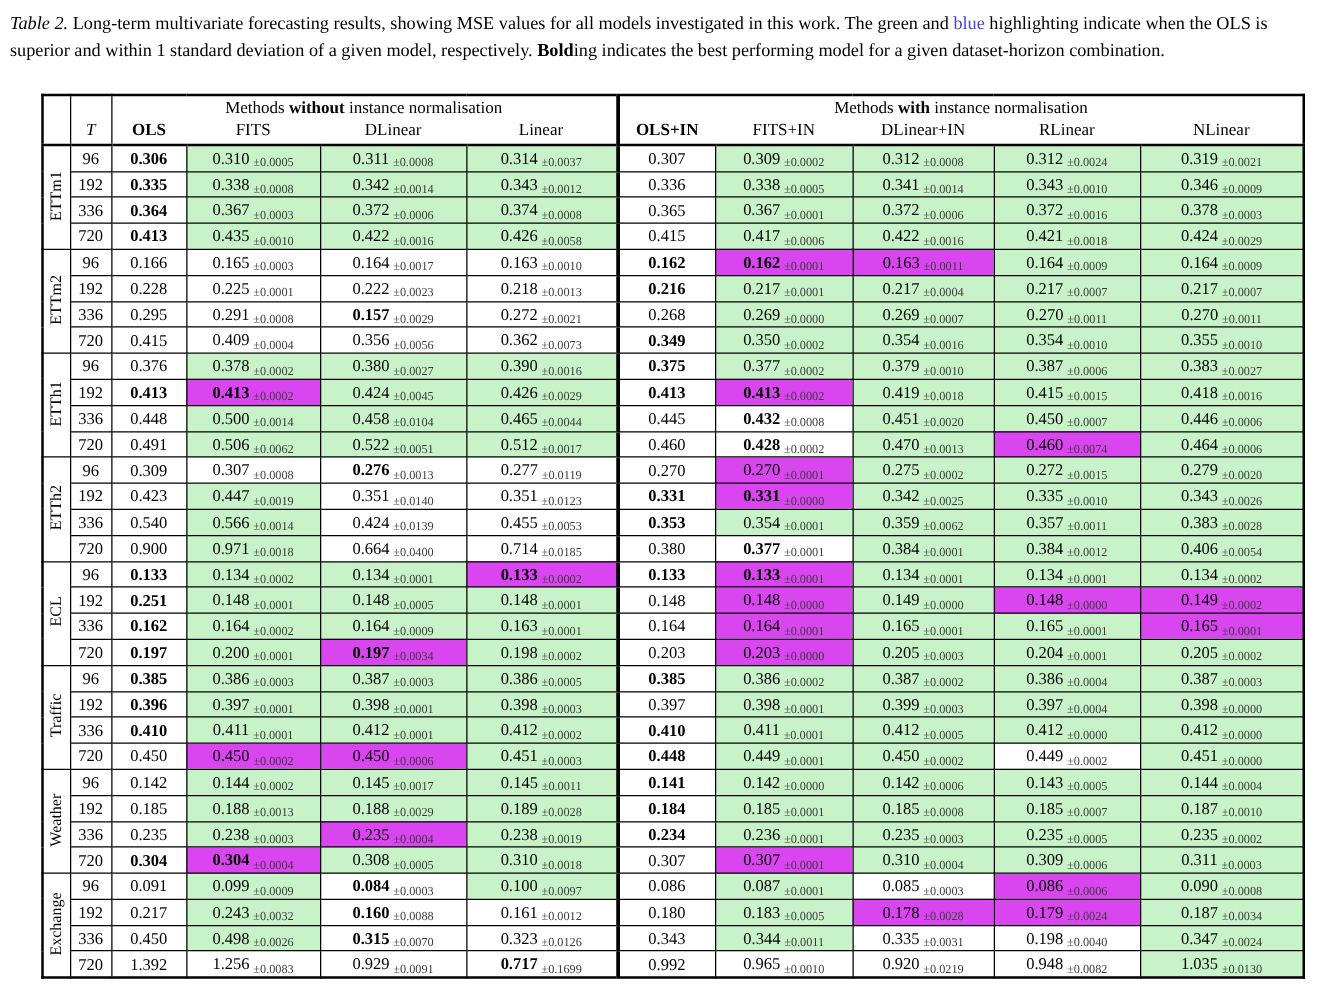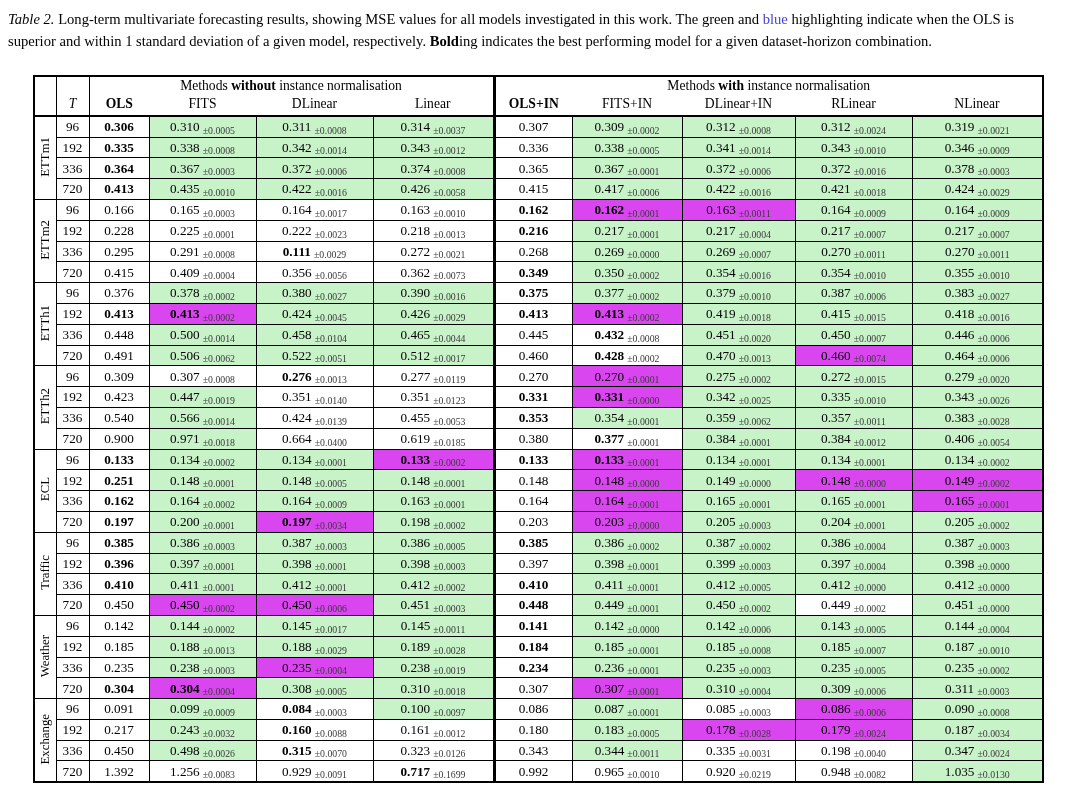--- a/index.html
+++ b/index.html
@@ -144,21 +144,21 @@
         <td class="thickL bold"><span class="v">0.216</span></td>
         <td class="hl-green"><span class="v">0.217</span><span class="pm">±0.0001</span></td>
         <td class="hl-green"><span class="v">0.217</span><span class="pm">±0.0004</span></td>
         <td class="hl-green"><span class="v">0.217</span><span class="pm">±0.0007</span></td>
         <td class="hl-green"><span class="v">0.217</span><span class="pm">±0.0007</span></td>
       </tr>
       <tr>
         <td class="tcell">336</td>
         <td class=""><span class="v">0.295</span></td>
         <td class=""><span class="v">0.291</span><span class="pm">±0.0008</span></td>
-        <td class="bold"><span class="v">0.111</span><span class="pm">±0.0029</span></td>
+        <td class="bold"><span class="v">0.157</span><span class="pm">±0.0029</span></td>
         <td class=""><span class="v">0.272</span><span class="pm">±0.0021</span></td>
         <td class="thickL"><span class="v">0.268</span></td>
         <td class="hl-green"><span class="v">0.269</span><span class="pm">±0.0000</span></td>
         <td class="hl-green"><span class="v">0.269</span><span class="pm">±0.0007</span></td>
         <td class="hl-green"><span class="v">0.270</span><span class="pm">±0.0011</span></td>
         <td class="hl-green"><span class="v">0.270</span><span class="pm">±0.0011</span></td>
       </tr>
       <tr>
         <td class="tcell">720</td>
         <td class=""><span class="v">0.415</span></td>
@@ -255,21 +255,21 @@
         <td class="hl-green"><span class="v">0.354</span><span class="pm">±0.0001</span></td>
         <td class="hl-green"><span class="v">0.359</span><span class="pm">±0.0062</span></td>
         <td class="hl-green"><span class="v">0.357</span><span class="pm">±0.0011</span></td>
         <td class="hl-green"><span class="v">0.383</span><span class="pm">±0.0028</span></td>
       </tr>
       <tr>
         <td class="tcell">720</td>
         <td class=""><span class="v">0.900</span></td>
         <td class="hl-green"><span class="v">0.971</span><span class="pm">±0.0018</span></td>
         <td class=""><span class="v">0.664</span><span class="pm">±0.0400</span></td>
-        <td class=""><span class="v">0.619</span><span class="pm">±0.0185</span></td>
+        <td class=""><span class="v">0.714</span><span class="pm">±0.0185</span></td>
         <td class="thickL"><span class="v">0.380</span></td>
         <td class="bold"><span class="v">0.377</span><span class="pm">±0.0001</span></td>
         <td class="hl-green"><span class="v">0.384</span><span class="pm">±0.0001</span></td>
         <td class="hl-green"><span class="v">0.384</span><span class="pm">±0.0012</span></td>
         <td class="hl-green"><span class="v">0.406</span><span class="pm">±0.0054</span></td>
       </tr>
       <tr>
         <td rowspan="4" class="dslabel"><span>ECL</span></td>
         <td class="tcell">96</td>
         <td class="bold"><span class="v">0.133</span></td>

